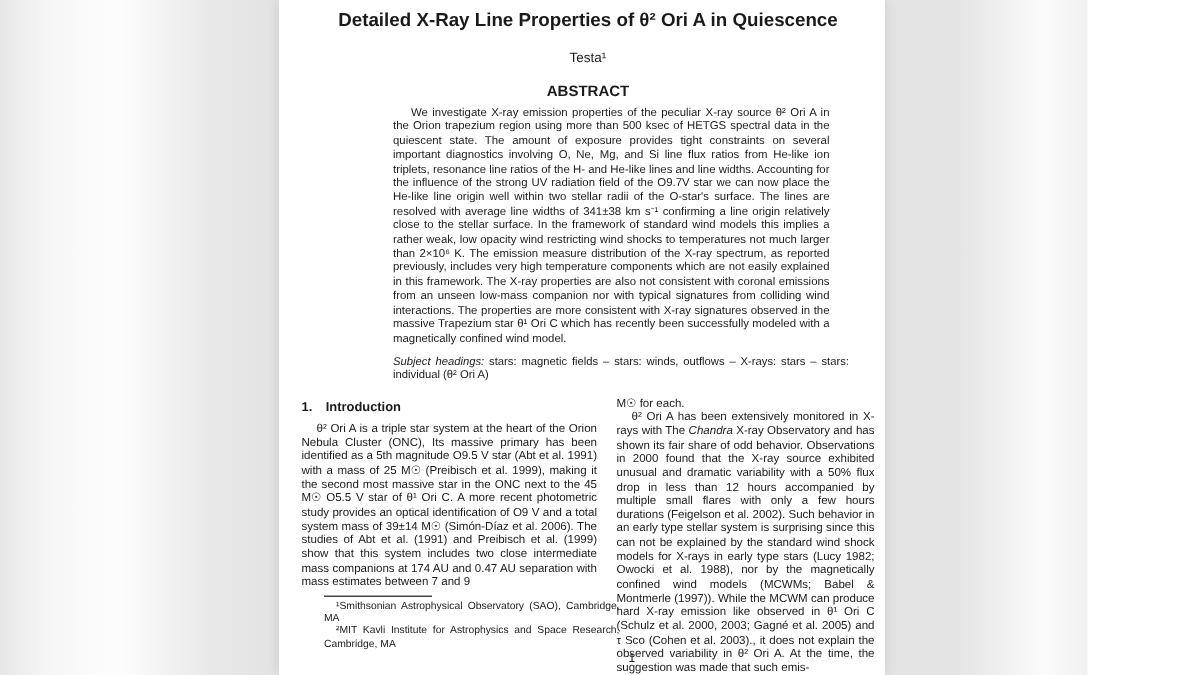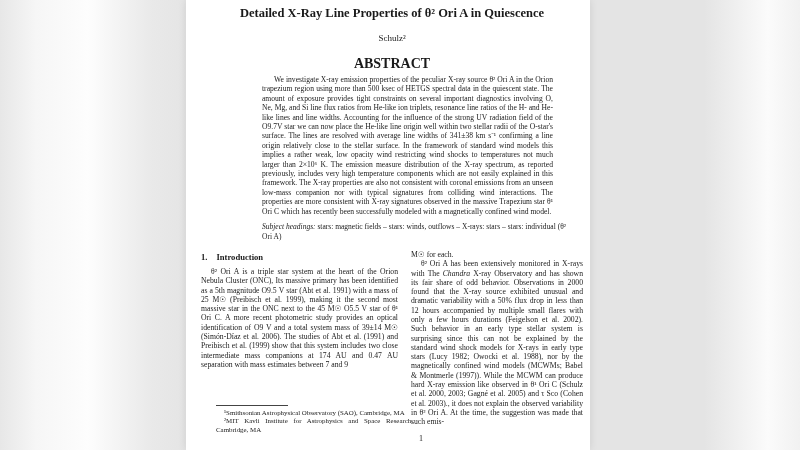--- a/index.html
+++ b/index.html
@@ -1,23 +1,23 @@
 <!DOCTYPE html>
 <html lang="en"><head>
 <meta charset="utf-8">
 <style>
   html,body{margin:0;padding:0;}
   .canvas{
     position:relative;
-    width:800px;height:450px;
+    width:725px;height:450px;
     overflow:hidden;
     background:linear-gradient(90deg,
       #e7e7e7 0%, #f6f6f6 4.5%, #fdfdfd 11%, #e9e9e9 19%,
       #e2e2e2 26%, #e4e4e4 60%, #e4e4e4 88%, #fbfbfb 96%, #f1f1f1 100%);
-    font-family:Liberation Serif, serif;
+    font-family:Liberation Sans, sans-serif;
     color:#1a1a1a;
   }
   .arxiv-stamp{
     position:absolute;
     left:212px;top:225px;
     transform:translate(-50%,-50%) rotate(-90deg);
     white-space:pre;
     font-size:15px;
     color:#8a8a8a;
     letter-spacing:.3px;
@@ -42,21 +42,21 @@
   }
   .authors{
     margin-top:13px;
     text-align:center;
     font-size:9px;
     line-height:11px;
   }
   .abs-head{
     margin-top:12px;
     text-align:center;
-    font-size:14px;
+    font-size:10px;
     font-weight:bold;
   }
   .abs-body{
     margin:3px 30px 0 61px;
     font-size:7.6px;
     line-height:9.4px;
     text-align:justify;
     text-indent:12px;
     hyphens:auto;
   }
@@ -122,21 +122,21 @@
 <div class="canvas">
 
   <div class="arxiv-stamp">arXiv:1009.1896v1  [astro-ph.HE]  9 Sep 2010</div>
 
   <div class="page">
     <div class="content">
 
       <div class="title">Detailed X-Ray Line Properties of θ² Ori A in Quiescence</div>
 
       <div class="authors">
-        <div>Schulz²</div>
+        <div>Testa¹</div>
       </div>
 
       <div class="abs-head">ABSTRACT</div>
 
       <p class="abs-body">We investigate X-ray emission properties of the peculiar X-ray source θ² Ori A in the Orion trapezium region using more than 500 ksec of HETGS spectral data in the quiescent state. The amount of exposure provides tight constraints on several important diagnostics involving O, Ne, Mg, and Si line flux ratios from He-like ion triplets, resonance line ratios of the H- and He-like lines and line widths. Accounting for the influence of the strong UV radiation field of the O9.7V star we can now place the He-like line origin well within two stellar radii of the O-star's surface. The lines are resolved with average line widths of 341±38 km s⁻¹ confirming a line origin relatively close to the stellar surface. In the framework of standard wind models this implies a rather weak, low opacity wind restricting wind shocks to temperatures not much larger than 2×10⁶ K. The emission measure distribution of the X-ray spectrum, as reported previously, includes very high temperature components which are not easily explained in this framework. The X-ray properties are also not consistent with coronal emissions from an unseen low-mass companion nor with typical signatures from colliding wind interactions. The properties are more consistent with X-ray signatures observed in the massive Trapezium star θ¹ Ori C which has recently been successfully modeled with a magnetically confined wind model.</p>
 
       <p class="subject"><span class="lbl">Subject headings:</span><span> stars: magnetic fields – stars: winds, outflows – X-rays: stars – stars: individual (θ² Ori A)</span></p>
 
       <div class="cols">
 

